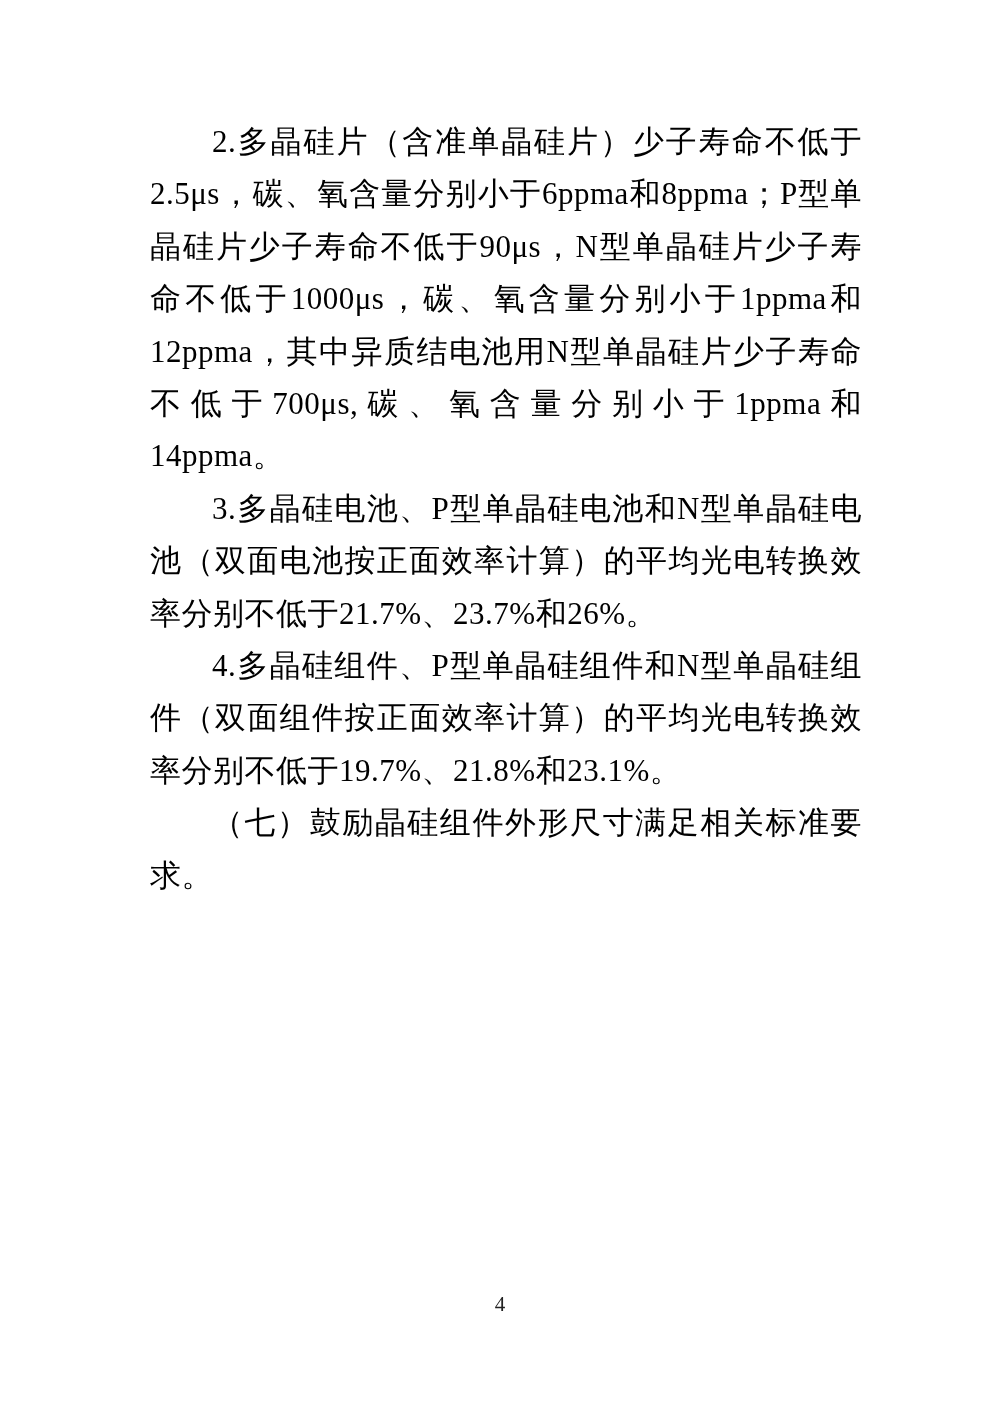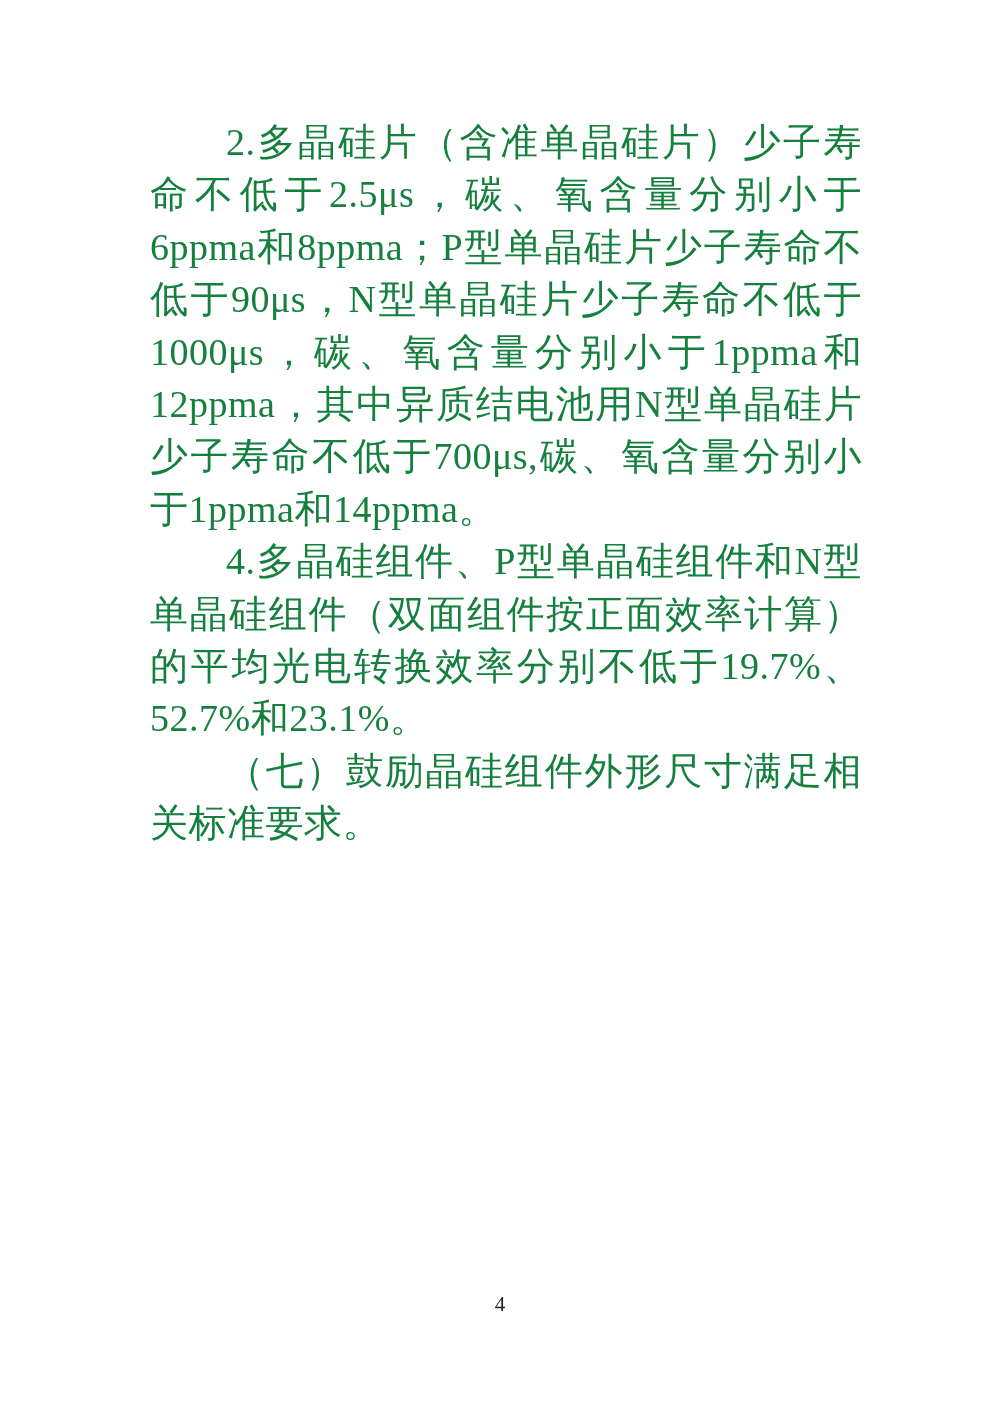--- a/index.html
+++ b/index.html
@@ -22,23 +22,23 @@
     background: #ffffff;
   }
   .content {
     position: absolute;
     left: 150px;
     top: 116px;
     width: 712px;
   }
   .body-para {
     margin: 0;
-    font-size: 38px;
+    font-size: 31px;
     line-height: 52.4px;
-    color: #15803d;
+    color: #000000;
     text-align: justify;
     text-justify: inter-character;
     text-indent: 2em;
     font-family: "Liberation Serif", "DejaVu Serif", serif;
     letter-spacing: 0.5px;
   }
   .page-number {
     position: absolute;
     left: 0;
     top: 1292px;
@@ -48,18 +48,19 @@
     color: #222222;
     font-family: "Liberation Serif", "DejaVu Serif", serif;
   }
 </style>
 </head>
 <body>
 
 <div class="page">
   <div class="content">
     <p class="body-para">2.多晶硅片（含准单晶硅片）少子寿命不低于2.5μs，碳、氧含量分别小于6ppma和8ppma；P型单晶硅片少子寿命不低于90μs，N型单晶硅片少子寿命不低于1000μs，碳、氧含量分别小于1ppma和12ppma，其中异质结电池用N型单晶硅片少子寿命不低于700μs,碳、氧含量分别小于1ppma和14ppma。</p>
-    <p class="body-para">4.多晶硅组件、P型单晶硅组件和N型单晶硅组件（双面组件按正面效率计算）的平均光电转换效率分别不低于19.7%、52.7%和23.1%。</p>
+    <p class="body-para">3.多晶硅电池、P型单晶硅电池和N型单晶硅电池（双面电池按正面效率计算）的平均光电转换效率分别不低于21.7%、23.7%和26%。</p>
+    <p class="body-para">4.多晶硅组件、P型单晶硅组件和N型单晶硅组件（双面组件按正面效率计算）的平均光电转换效率分别不低于19.7%、21.8%和23.1%。</p>
     <p class="body-para">（七）鼓励晶硅组件外形尺寸满足相关标准要求。</p>
 
   </div>
   <div class="page-number">4</div>
 </div>
 
 </body></html>

